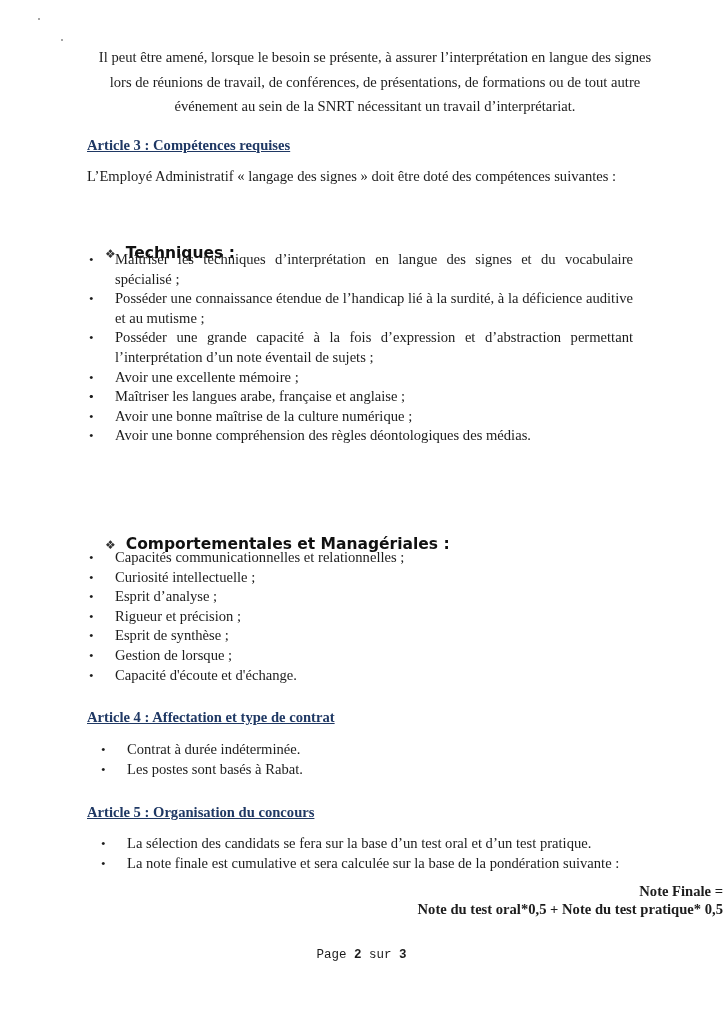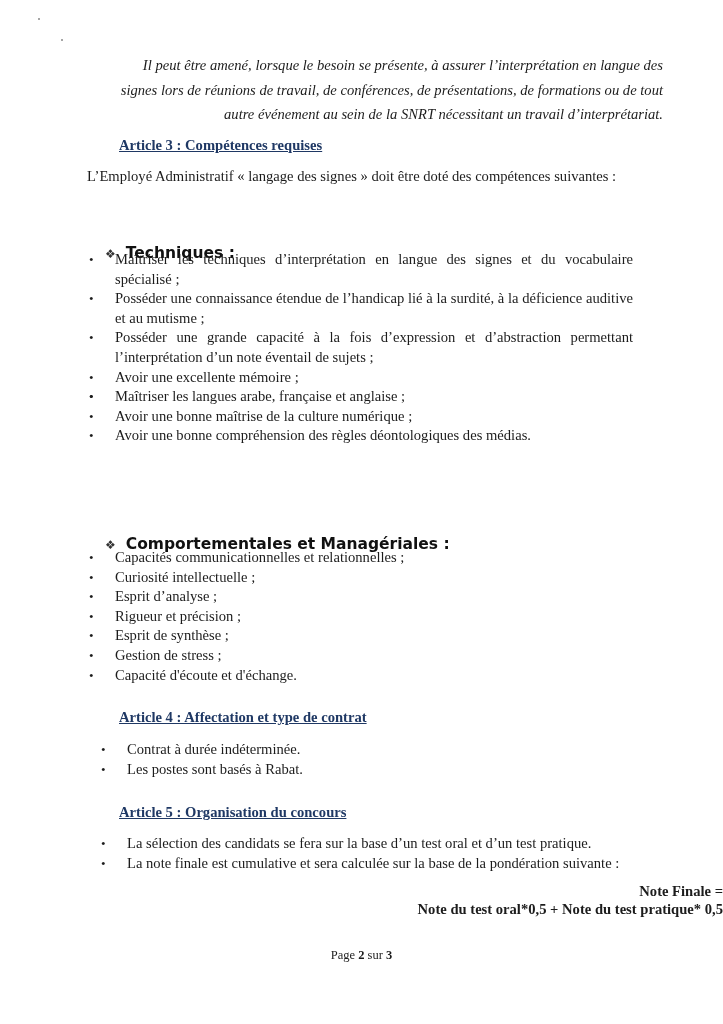--- a/index.html
+++ b/index.html
@@ -1,45 +1,45 @@
 <!DOCTYPE html>
 <html><head>
 <meta charset="utf-8">
 <style>
   html, body { margin: 0; padding: 0; background: #ffffff; }
   body { width: 723px; height: 1024px; position: relative; overflow: hidden;
          font-family: "Liberation Serif", serif; color: #1c1c1c; font-size: 14.6px; }
   .page { position: absolute; left: 0; top: 0; width: 723px; height: 1024px; }
   .abs { position: absolute; }
   .para { left: 87px; width: 560px; line-height: 24.5px; }
-  .heading { left: 87px; font-weight: bold; color: #1f3864; text-decoration: underline; font-size: 14.6px; margin-left: 32px; }
+  .heading { left: 87px; font-weight: bold; color: #1f3864; text-decoration: underline; font-size: 14.6px; }
   .subhead { left: 105px; font-family: "DejaVu Sans", sans-serif; font-weight: bold; font-size: 15.5px; color: #111; margin-top: 28px; }
   .subhead .diamond { font-size: 12px; margin-right: 10px; color: #333; }
   ul.blist { list-style: none; margin: 0; padding: 0; }
   ul.blist li { position: relative; line-height: 19.6px; }
   ul.blist li .bullet { position: absolute; left: -26px; top: 0; font-size: 13px; }
   .tech { left: 115px; width: 518px; }
   .tech li { text-align: justify; }
   .comp { left: 115px; width: 520px; }
   .art4 { left: 127px; width: 500px; }
   .art5 { left: 127px; width: 520px; }
   .formula { left: 0; width: 723px; text-align: right; font-weight: bold; line-height: 18px; }
-  .footer { left: 0; width: 723px; text-align: center; font-family: Liberation Serif, serif; font-size: 12.5px; }
+  .footer { left: 0; width: 723px; text-align: center; font-family: Liberation Mono, monospace; font-size: 12.5px; }
   .footer b { font-weight: bold; }
   .speck { width: 2px; height: 2px; background: #888; border-radius: 1px; }
 </style>
 </head>
 <body>
 
 <div class="page">
 
   <div class="abs speck" style="left:38px;top:18px;"></div>
   <div class="abs speck" style="left:61px;top:39px;"></div>
 
-  <p class="abs para" style="top:37px;margin:16px;text-align:right;font-style:italic;">Il peut être amené, lorsque le besoin se présente, à assurer l’interprétation en langue des signes lors de réunions de travail, de conférences, de présentations, de formations ou de tout autre événement au sein de la SNRT nécessitant un travail d’interprétariat.</p>
+  <p class="abs para" style="top:37px;margin:8px;text-align:center;">Il peut être amené, lorsque le besoin se présente, à assurer l’interprétation en langue des signes lors de réunions de travail, de conférences, de présentations, de formations ou de tout autre événement au sein de la SNRT nécessitant un travail d’interprétariat.</p>
 
   <div class="abs heading" style="top:137px;">Article 3 : Compétences requises</div>
 
   <div class="abs para" style="top:164px;">L’Employé Administratif « langage des signes » doit être doté des compétences suivantes :</div>
 
   <div class="abs subhead" style="top:216px;">
     <span class="diamond">❖</span><span>Techniques :</span>
   </div>
 
   <ul class="abs blist tech" style="top:250px;">
@@ -56,21 +56,21 @@
   <div class="abs subhead" style="top:507px;">
     <span class="diamond">❖</span><span>Comportementales et Managériales :</span>
   </div>
 
   <ul class="abs blist comp" style="top:548px;">
     <li><span class="bullet">•</span><span>Capacités communicationnelles et relationnelles ;</span></li>
     <li><span class="bullet">•</span><span>Curiosité intellectuelle ;</span></li>
     <li><span class="bullet">•</span><span>Esprit d’analyse ;</span></li>
     <li><span class="bullet">•</span><span>Rigueur et précision ;</span></li>
     <li><span class="bullet">•</span><span>Esprit de synthèse ;</span></li>
-    <li><span class="bullet">•</span><span>Gestion de stress ;</span></li>
+    <li><span class="bullet">•</span><span>Gestion de lorsque ;</span></li>
     <li><span class="bullet">•</span><span>Capacité d'écoute et d'échange.</span></li>
   </ul>
 
   <div class="abs heading" style="top:709px;">Article 4 : Affectation et type de contrat</div>
 
   <ul class="abs blist art4" style="top:740px;">
     <li><span class="bullet">•</span><span>Contrat à durée indéterminée.</span></li>
     <li><span class="bullet">•</span><span>Les postes sont basés à Rabat.</span></li>
   </ul>
 

